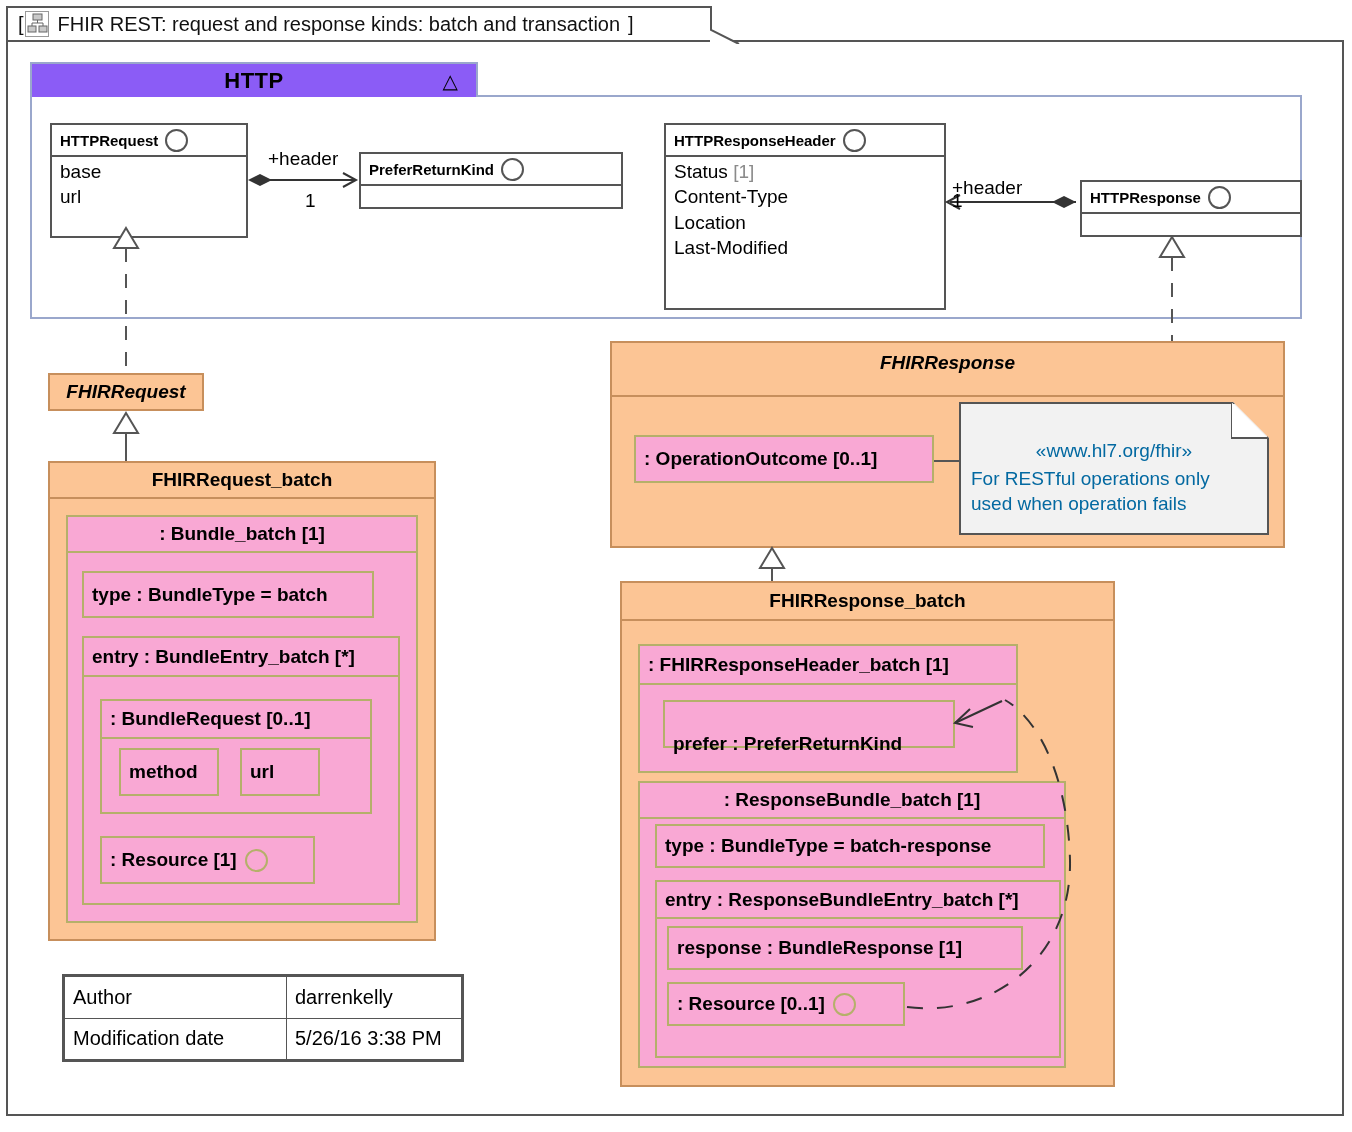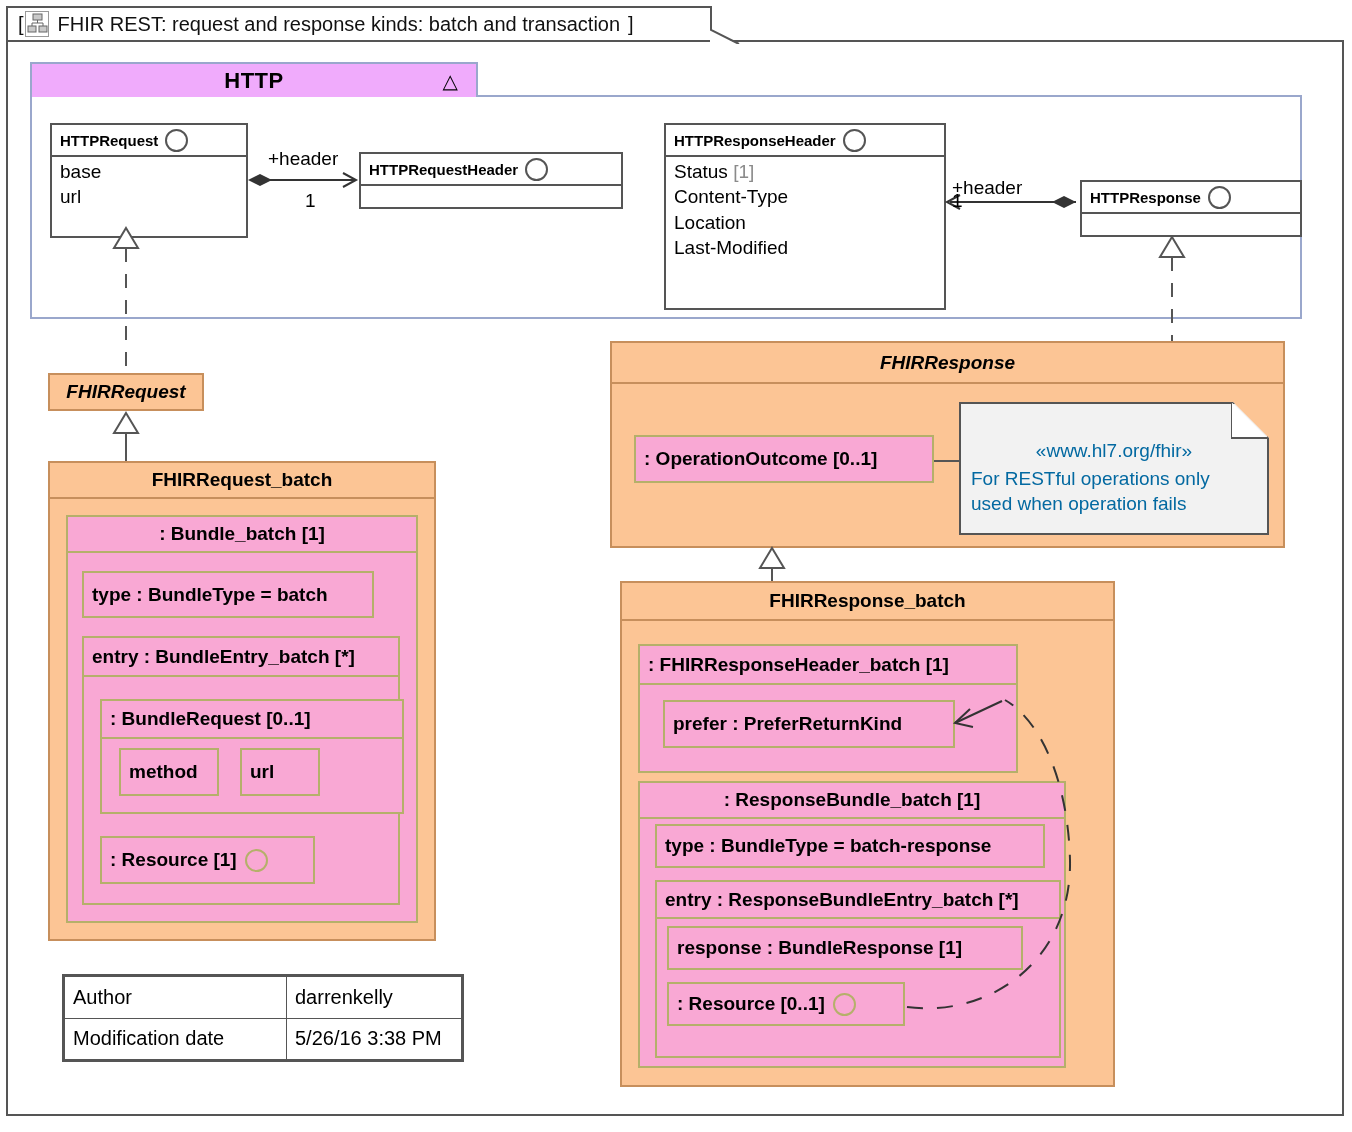--- a/index.html
+++ b/index.html
@@ -25,21 +25,21 @@
     width:26px;height:28px;margin-right:8px;flex:0 0 auto;display:inline-block;
   }
 
   
   #pkg-http{
     position:absolute;left:30px;top:95px;width:1272px;height:224px;
     border:2px solid #9aa7cc;background:#fff;box-sizing:border-box;z-index:2;
   }
   #pkg-http-tab{
     position:absolute;left:30px;top:62px;width:448px;height:35px;
-    border:2px solid #9aa7cc;border-bottom:none;background:#f0abfc;box-sizing:border-box;z-index:3;
+    border:2px solid #9aa7cc;border-bottom:none;background:#8b5cf6;box-sizing:border-box;z-index:3;
     display:flex;align-items:center;justify-content:center;
   }
   #pkg-http-name{font-weight:bold;font-size:22px;color:#000;letter-spacing:.5px;}
   #pkg-http-tri{
     position:absolute;right:18px;top:50%;transform:translateY(-50%);
     font-size:20px;color:#000;line-height:1;
   }
 
   
   .cls{position:absolute;box-sizing:border-box;border:2px solid #555;background:#fff;z-index:4;}
@@ -146,21 +146,21 @@
       <span class="circ"></span>
     </div>
     <div class="cls-attrs">
       <div>base</div>
       <div>url</div>
     </div>
   </div>
 
   <div class="cls" style="left:359px;top:152px;width:264px;height:57px;">
     <div class="cls-name" style="height:32px;">
-      <span>HTTPRequestHeader</span>
+      <span>PreferReturnKind</span>
       <span class="circ"></span>
     </div>
     <div class="cls-attrs"></div>
   </div>
 
   <div class="cls" style="left:664px;top:123px;width:282px;height:187px;">
     <div class="cls-name" style="height:32px;">
       <span>HTTPResponseHeader</span>
       <span class="circ"></span>
     </div>
@@ -198,39 +198,39 @@
   </div>
 
   <div class="ybox" style="left:82px;top:571px;width:292px;height:47px;">
     <div class="ybox-head" style="height:100%;text-align:right;">type : BundleType = batch</div>
   </div>
 
   <div class="ybox" style="left:82px;top:636px;width:318px;height:269px;">
     <div class="ybox-head sep" style="height:39px;">entry : BundleEntry_batch [*]</div>
   </div>
 
-  <div class="ybox" style="left:100px;top:699px;width:304px;height:115px;">
+  <div class="ybox" style="left:100px;top:699px;width:272px;height:115px;">
     <div class="ybox-head sep" style="height:38px;">: BundleRequest [0..1]</div>
   </div>
   <div class="ybox" style="left:119px;top:748px;width:100px;height:48px;">
     <div class="ybox-head" style="height:100%;">method</div>
   </div>
   <div class="ybox" style="left:240px;top:748px;width:80px;height:48px;">
     <div class="ybox-head" style="height:100%;">url</div>
   </div>
 
   <div class="ybox" style="left:100px;top:836px;width:215px;height:48px;">
     <div class="ybox-head" style="height:100%;">
       <span>: Resource [1]</span>
       <span class="ycirc"></span>
     </div>
   </div>
 
   <div class="obox" style="left:610px;top:341px;width:675px;height:207px;">
-    <div class="obox-name italic" style="height:41px;line-height:33px;">FHIRResponse</div>
+    <div class="obox-name italic" style="height:54px;line-height:33px;">FHIRResponse</div>
   </div>
   <div class="ybox" style="left:634px;top:435px;width:300px;height:48px;">
     <div class="ybox-head" style="height:100%;">: OperationOutcome [0..1]</div>
   </div>
 
   <div id="note-fhir">
     <div class="note-body"></div>
     <div class="note-fold">
       <svg width="38" height="38" viewBox="0 0 38 38">
         <path d="M2 2 L36 36 L2 36 Z" fill="none" stroke="none"></path>
@@ -248,21 +248,21 @@
   </div>
 
   <div class="obox" style="left:620px;top:581px;width:495px;height:506px;">
     <div class="obox-name" style="height:38px;line-height:30px;">FHIRResponse_batch</div>
   </div>
 
   <div class="ybox" style="left:638px;top:644px;width:380px;height:129px;">
     <div class="ybox-head sep" style="height:39px;">: FHIRResponseHeader_batch [1]</div>
   </div>
   <div class="ybox" style="left:663px;top:700px;width:292px;height:48px;">
-    <div class="ybox-head" style="height:100%;">prefer : PreferReturnKind</div>
+    <div class="ybox-head" style="height:100%;margin-top:20px;">prefer : PreferReturnKind</div>
   </div>
 
   <div class="ybox" style="left:638px;top:781px;width:428px;height:287px;">
     <div class="ybox-head center sep" style="height:36px;">: ResponseBundle_batch [1]</div>
   </div>
   <div class="ybox" style="left:655px;top:824px;width:390px;height:44px;">
     <div class="ybox-head" style="height:100%;">type : BundleType = batch-response</div>
   </div>
   <div class="ybox" style="left:655px;top:880px;width:406px;height:178px;">
     <div class="ybox-head sep" style="height:37px;">entry : ResponseBundleEntry_batch [*]</div>

